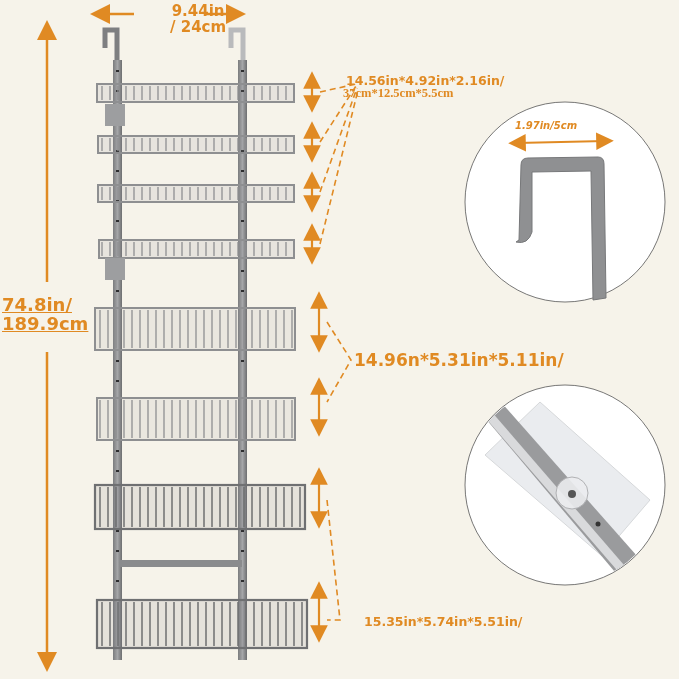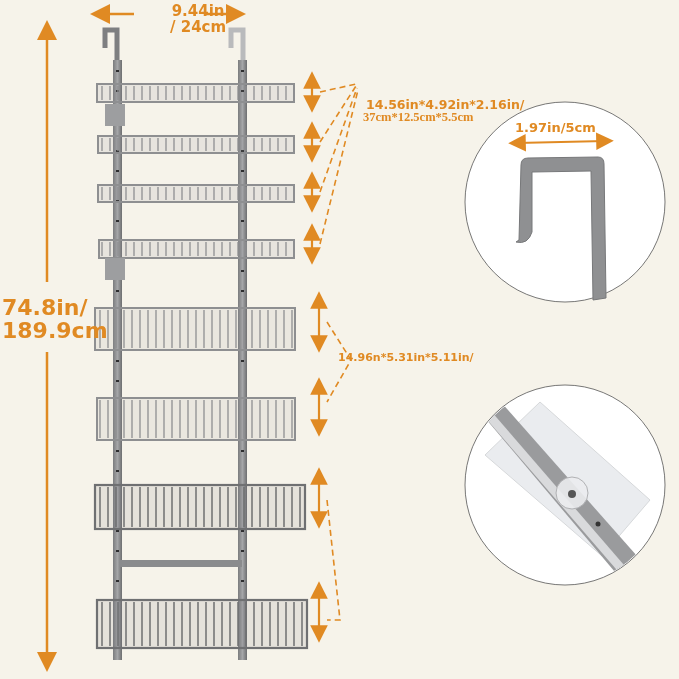--- a/index.html
+++ b/index.html
@@ -157,31 +157,32 @@
       <circle cx="598" cy="524" r="2.5" fill="#333"></circle>
     </g>
   </g>
 </svg>
 
 <div class="lbl" style="left:142px;top:4px;font-size:15px;text-align:center;margin-left:28px;">
   <div>9.44in</div>
   <div>/ 24cm</div>
 </div>
 
-<div class="lbl" style="left:2px;top:296px;font-size:22px;">
+<div class="lbl" style="left:2px;top:296px;font-size:18px;text-decoration:underline;">
   <div>74.8in/</div>
   <div>189.9cm</div>
 </div>
 
-<div class="lbl" style="left:366px;top:74px;font-size:12.5px;margin-top:24px;">
+<div class="lbl" style="left:346px;top:74px;font-size:12.5px;">
   <div>14.56in*4.92in*2.16in/</div>
   <div style="margin-left:-3px;font-family:Liberation Serif, serif;">37cm*12.5cm*5.5cm</div>
 </div>
 
-<div class="lbl" style="left:338px;top:352px;font-size:11px;">
+<div class="lbl" style="left:354px;top:352px;font-size:17px;">
   <div>14.96n*5.31in*5.11in/</div>
 </div>
 
 <div class="lbl" style="left:364px;top:615px;font-size:12.5px;">
+  <div>15.35in*5.74in*5.51in/</div>
 </div>
 
-<div class="lbl" style="left:515px;top:121px;font-size:13px;">1.97in/5cm</div>
+<div class="lbl" style="left:515px;top:121px;font-size:10px;font-style:italic;">1.97in/5cm</div>
 </div>
 
 </body></html>

